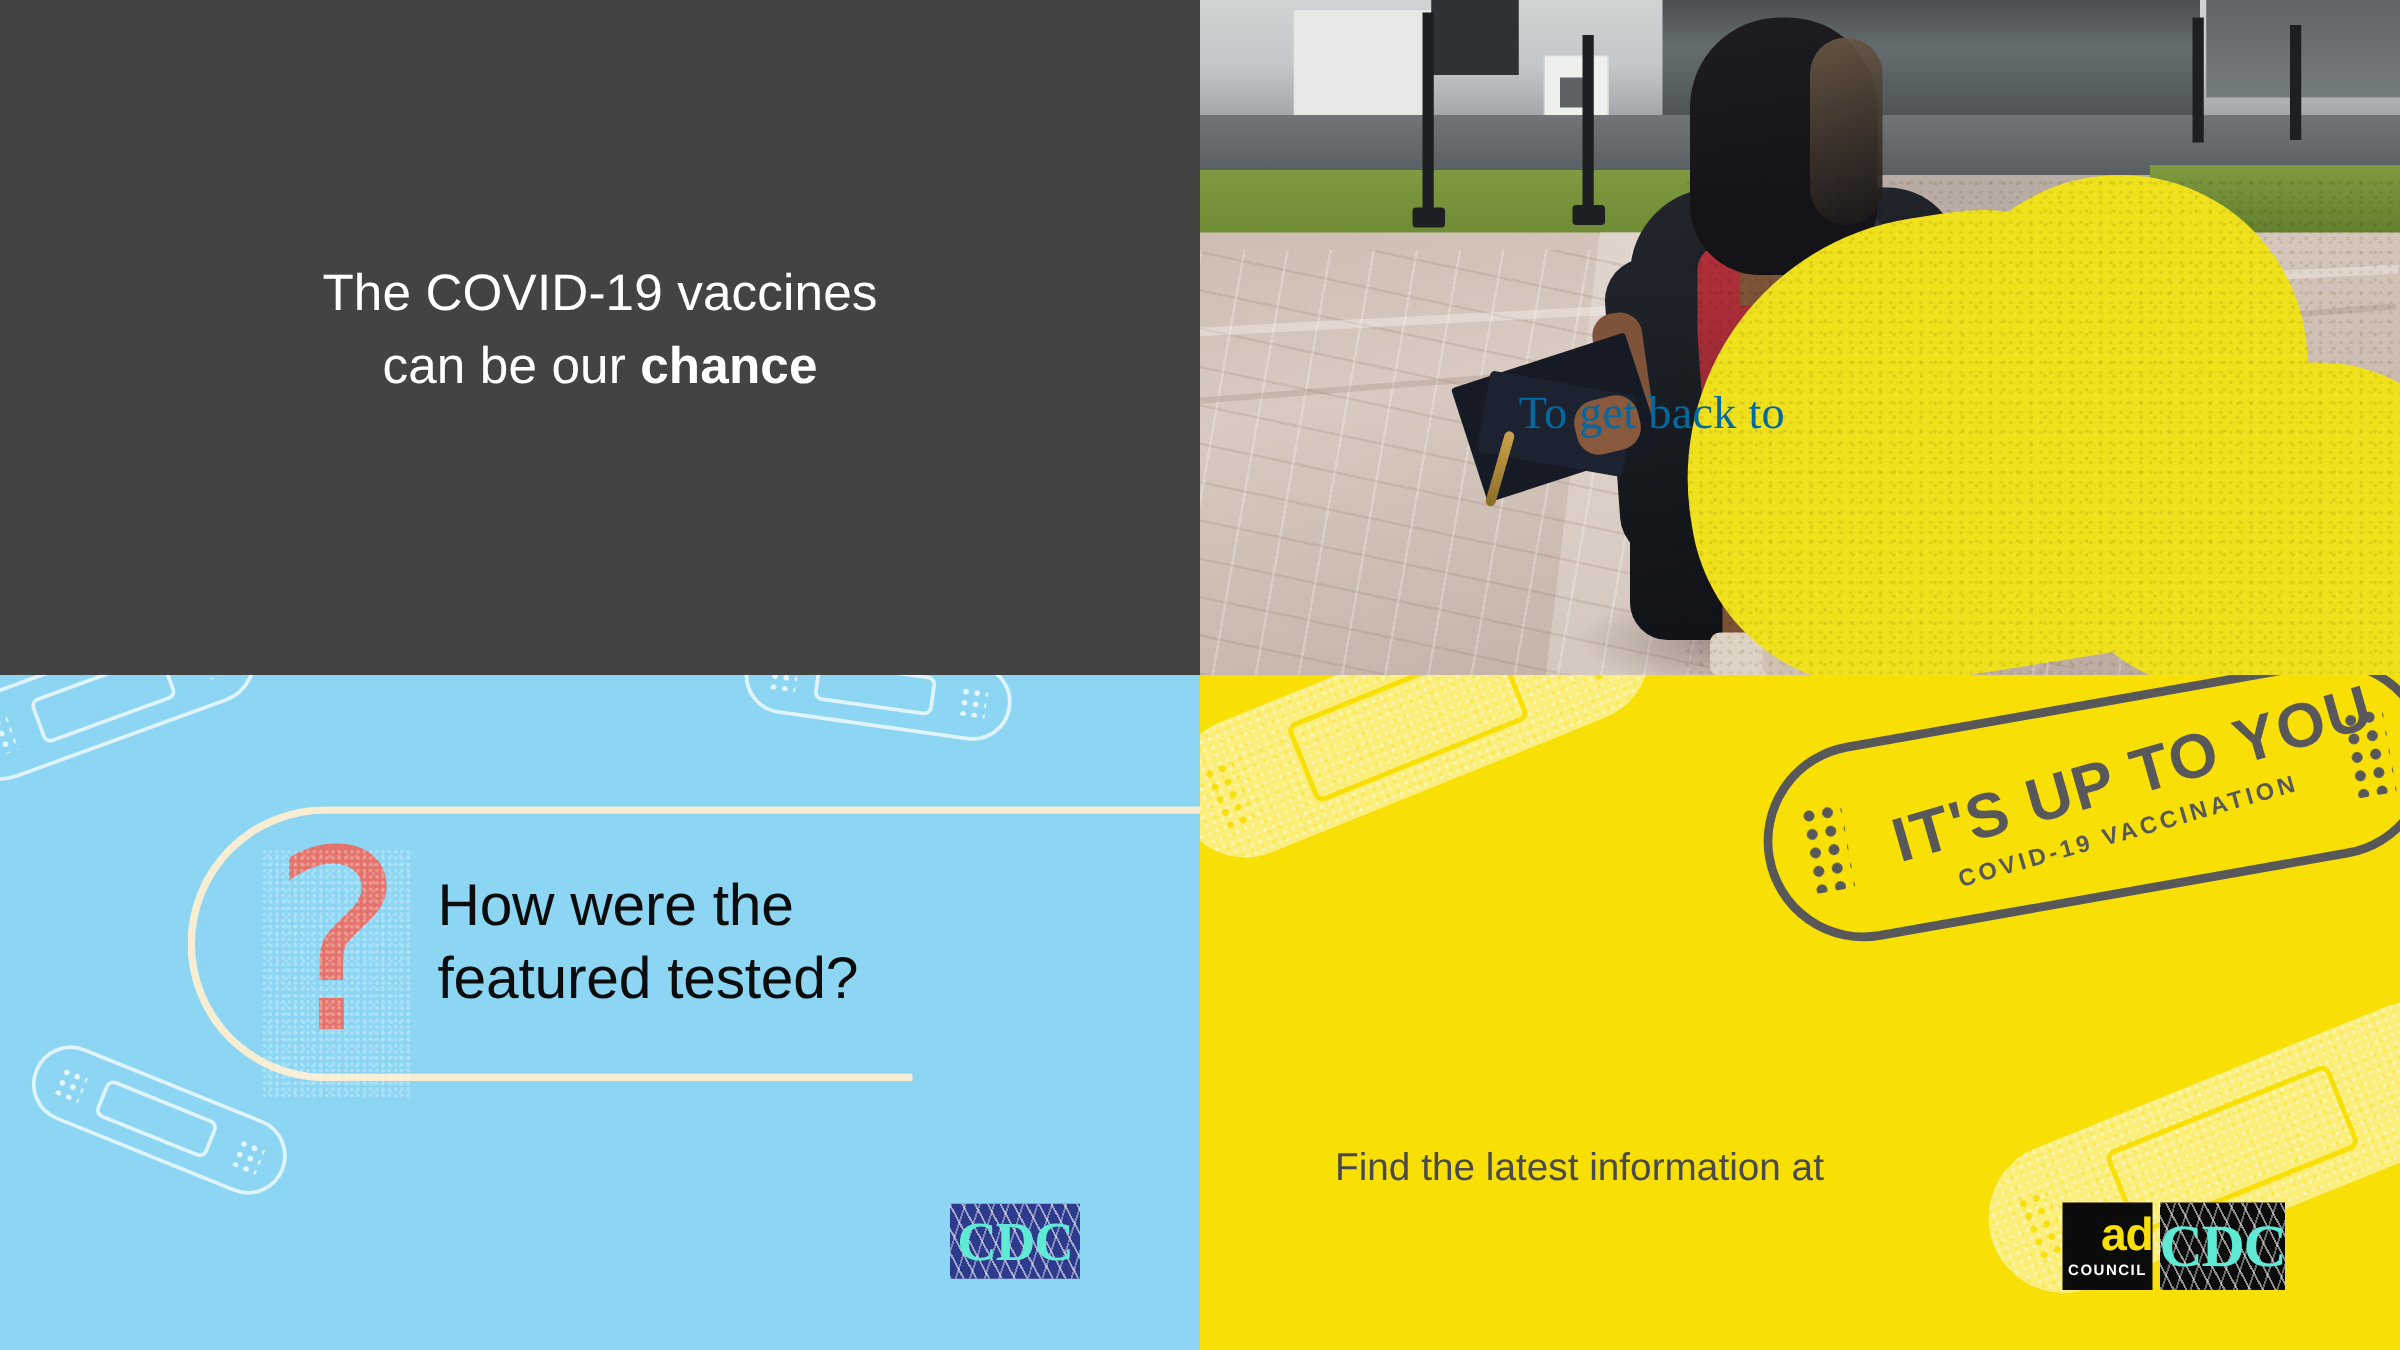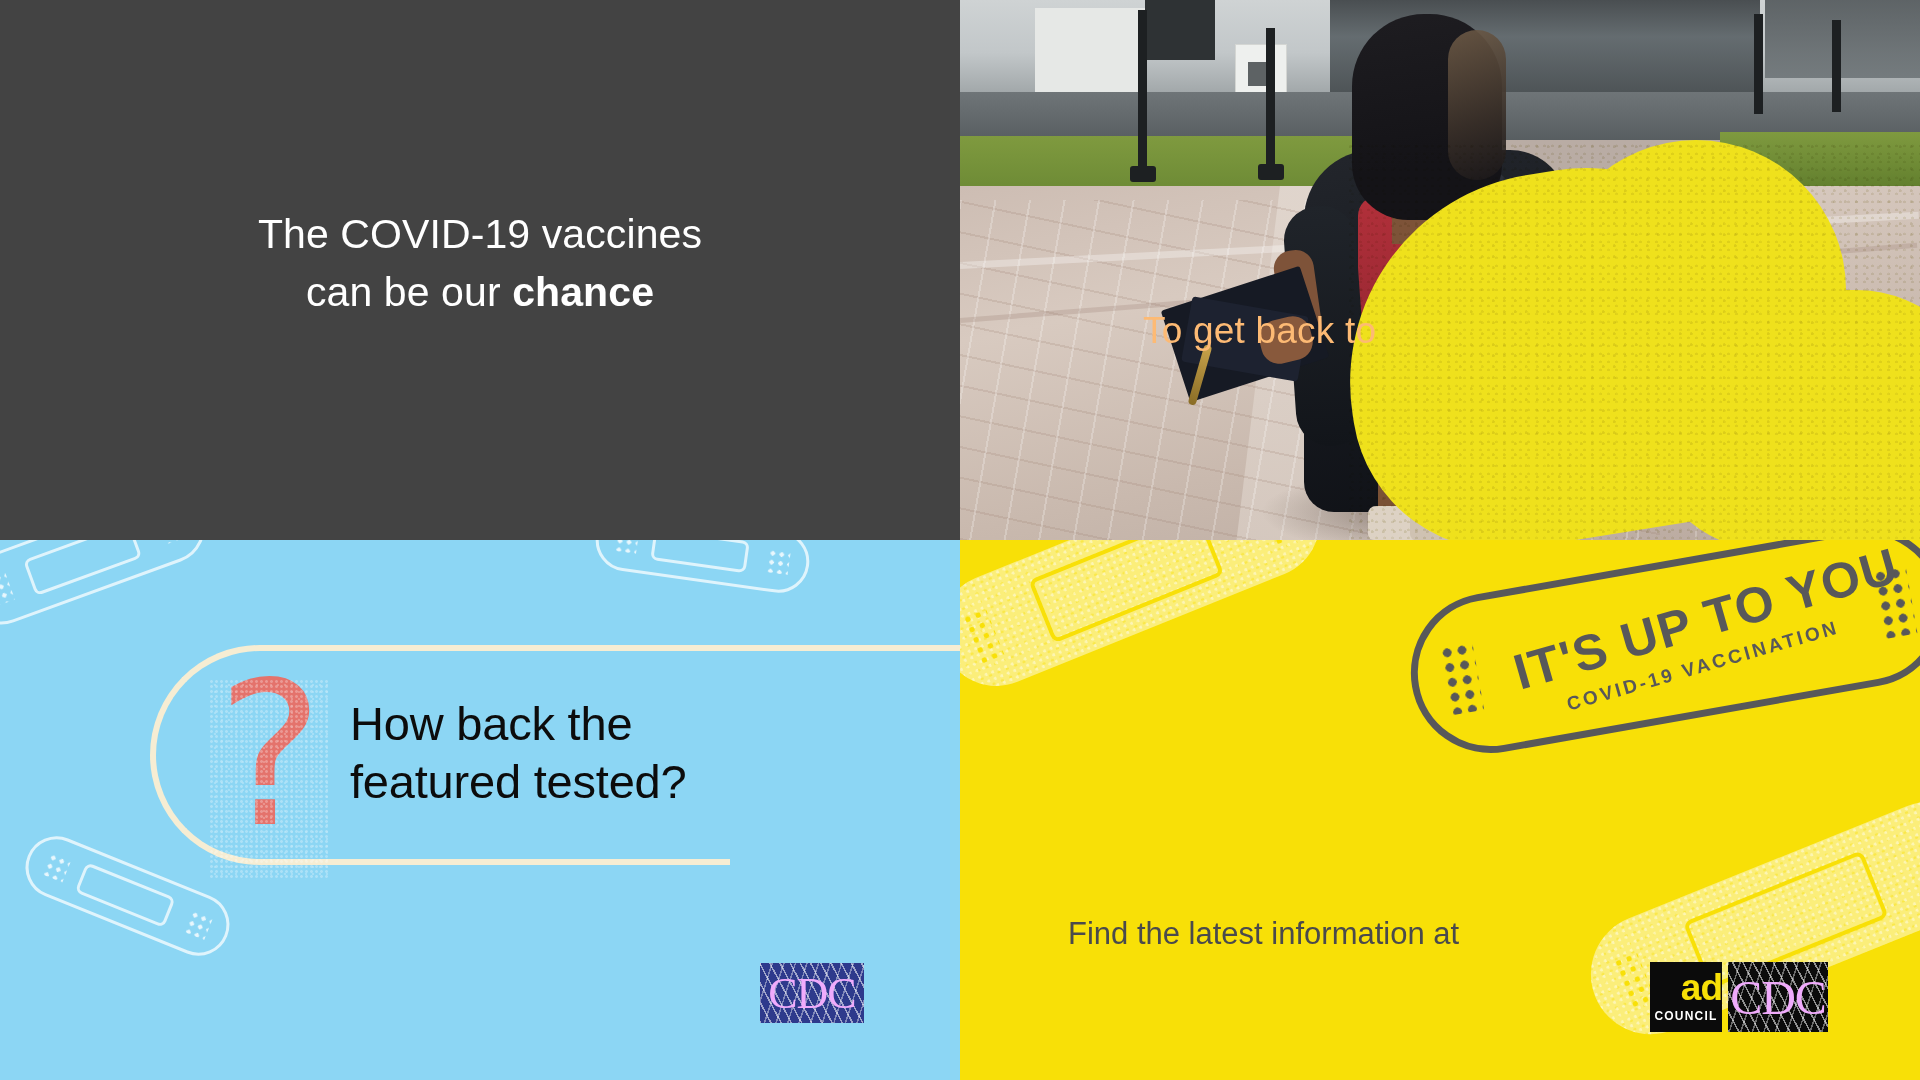--- a/index.html
+++ b/index.html
@@ -123,22 +123,22 @@
      background:#efe11c; border-radius:170px 160px 130px 150px; }
   #blob-tex { position:absolute; inset:0;
      background-image:
        radial-gradient(circle at 12% 22%, rgba(255,255,255,.30) 0 1.4px, transparent 1.8px),
        radial-gradient(circle at 38% 62%, rgba(120,110,10,.28) 0 1.3px, transparent 1.7px),
        radial-gradient(circle at 68% 18%, rgba(255,255,255,.26) 0 1.5px, transparent 1.9px),
        radial-gradient(circle at 82% 74%, rgba(120,110,10,.25) 0 1.2px, transparent 1.6px);
      background-size:9px 9px, 11px 11px, 13px 13px, 8px 8px;
      mix-blend-mode:multiply; opacity:.55; pointer-events:none; }
 
-  #photo-text { position:absolute; left:1143px; top:308px; width:330px;
-     color:#fdba74; font-size:37px; line-height:1.25; font-weight:400; letter-spacing:.2px; }
+  #photo-text { position:absolute; left:1215px; top:308px; width:330px;
+     color:#0369a1; font-size:37px; line-height:1.25; font-weight:400; letter-spacing:.2px;font-family:Liberation Serif, serif; }
   #photo-text .strong { font-weight:700; display:block; }
 
   
   #p-question { left:0; top:540px; width:960px; height:540px; background:#8cd6f4; }
 
   #q-frame { position:absolute; left:150px; top:105px; width:880px; height:220px;
      border:6px solid #f6edd3; border-right:none;
      border-radius:115px 0 0 115px; }
   #q-frame-bottom-cut { position:absolute; left:730px; top:318px; width:250px; height:14px;
      background:#8cd6f4; }
@@ -209,21 +209,21 @@
   #cta-text .strong { display:block; font-weight:700; font-size:35px; letter-spacing:-.3px; }
 
   
   .logo-cdc-blue { position:absolute; background:#2e3a8c; overflow:hidden; }
   .logo-cdc-blue .rays, .logo-cdc-black .rays { position:absolute; inset:0;
      background-image:repeating-linear-gradient(62deg, rgba(255,255,255,.55) 0 1.5px, transparent 1.5px 9px); }
   .logo-cdc-blue .rays2, .logo-cdc-black .rays2 { position:absolute; inset:0;
      background-image:repeating-linear-gradient(108deg, rgba(255,255,255,.4) 0 1.5px, transparent 1.5px 11px); }
   .logo-cdc-blue .cdc-word, .logo-cdc-black .cdc-word {
      position:absolute; inset:0; display:flex; align-items:center; justify-content:center;
-     color:#f0abfc; font-family:"Liberation Serif", serif; font-weight:400;
+     color:#5eead4; font-family:"Liberation Serif", serif; font-weight:700;
      letter-spacing:-1px; }
 
   #cdc-blue { left:760px; top:963px; width:104px; height:60px; }
   #cdc-blue .cdc-word { font-size:44px; }
 
   .logo-adc { position:absolute; background:#0b0b0b; }
   .logo-adc .ad { position:absolute; left:0; right:0; top:7px;
      text-align:right; color:#f8e007; font-size:37px; font-weight:700;
      line-height:1; letter-spacing:-1px; }
   .logo-adc .council { position:absolute; left:0; right:0; bottom:9px;
@@ -319,21 +319,21 @@
       <div class="dots r"></div>
     </div>
 
     <div id="q-frame"></div>
     <div id="q-frame-bottom-cut"></div>
 
     <div id="q-mark">?</div>
     <div id="q-mark-tex"></div>
 
     <div id="q-text">
-      <div>How back the</div>
+      <div>How were the</div>
       <div>featured tested?</div>
     </div>
   </section>
 
   <div class="logo-cdc-blue" id="cdc-blue">
     <div class="rays"></div>
     <div class="rays2"></div>
     <div class="cdc-word">CDC</div>
   </div>
 

